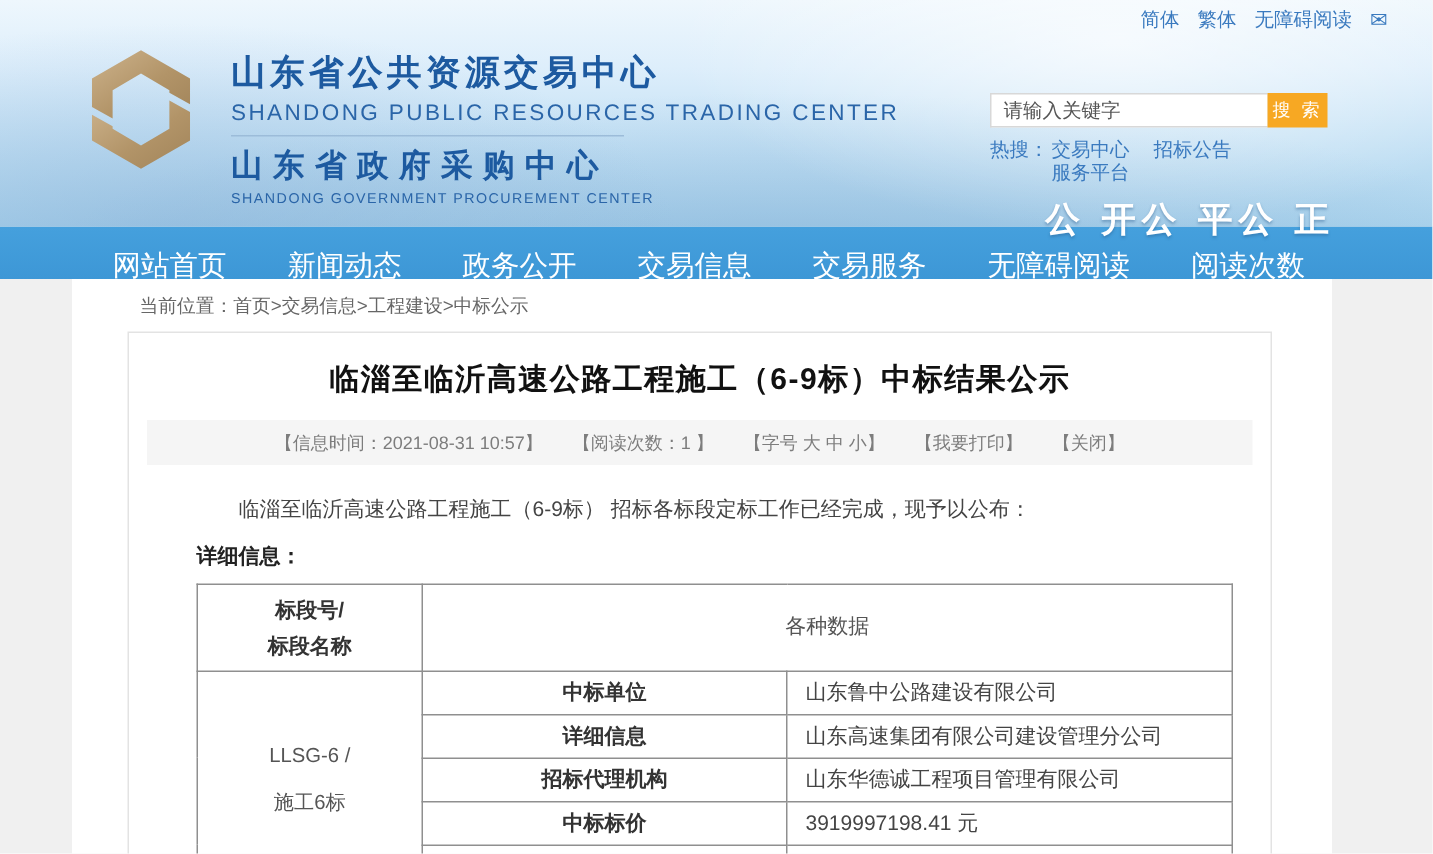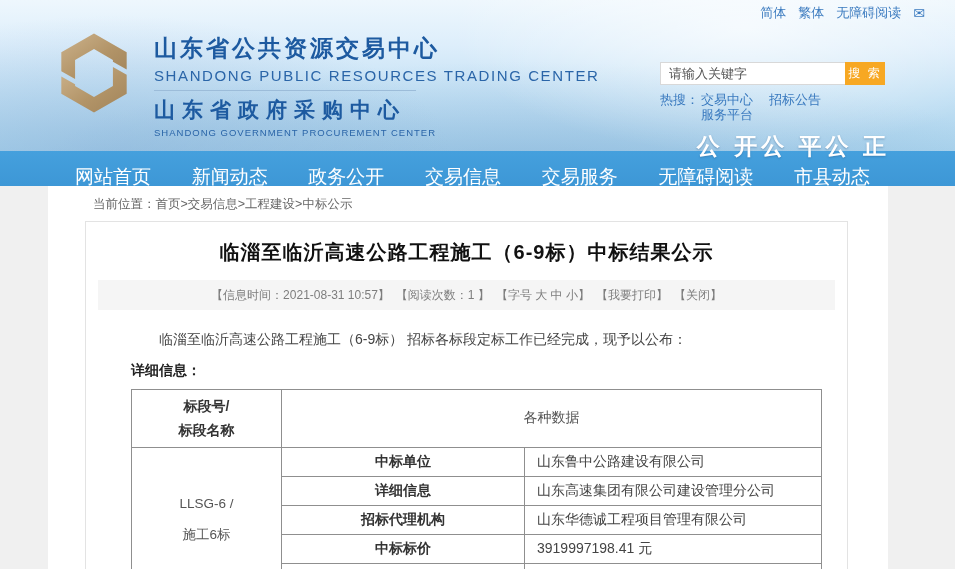--- a/index.html
+++ b/index.html
@@ -78,21 +78,21 @@
   .article-box {
     margin:0 40px 0 37px; border:1px solid #e3e3e3; background:#fff;
     padding-bottom:30px; min-height:352px;
   }
   .article-title {
     text-align:center; font-size:20px; font-weight:bold; color:#111;
     padding:17px 20px 0 20px; letter-spacing:1px;
   }
   .meta-band {
     margin:14px 12px 0 12px; background:#f5f5f5; height:30px;
-    display:flex; align-items:center; justify-content:center; gap:6px;
+    display:flex; align-items:center; justify-content:center; gap:20px;
     font-size:12px; color:#7d7d7d;
   }
   .meta-band .clickable { cursor:pointer; }
   .article-body {
     margin:18px 45px 0 45px; font-size:14px; color:#444; line-height:1.7; text-indent:2em;
   }
   .detail-label { margin:10px 45px 0 45px; font-size:14px; font-weight:bold; color:#222; }
 
   
   .result-table {
@@ -168,21 +168,21 @@
   </div>
 </div>
 
 <div class="nav">
   <span class="nav-item">网站首页</span>
   <span class="nav-item">新闻动态</span>
   <span class="nav-item">政务公开</span>
   <span class="nav-item">交易信息</span>
   <span class="nav-item">交易服务</span>
   <span class="nav-item">无障碍阅读</span>
-  <span class="nav-item">市县动态</span>
+  <span class="nav-item">阅读次数</span>
 </div>
 
 <div class="content-col">
   <div class="breadcrumb">
     <span>当前位置：</span><span class="bc-path">首页&gt;交易信息&gt;工程建设&gt;中标公示</span>
   </div>
 
   <div class="article-box">
     <div class="article-title">临淄至临沂高速公路工程施工（6-9标）中标结果公示</div>
 

